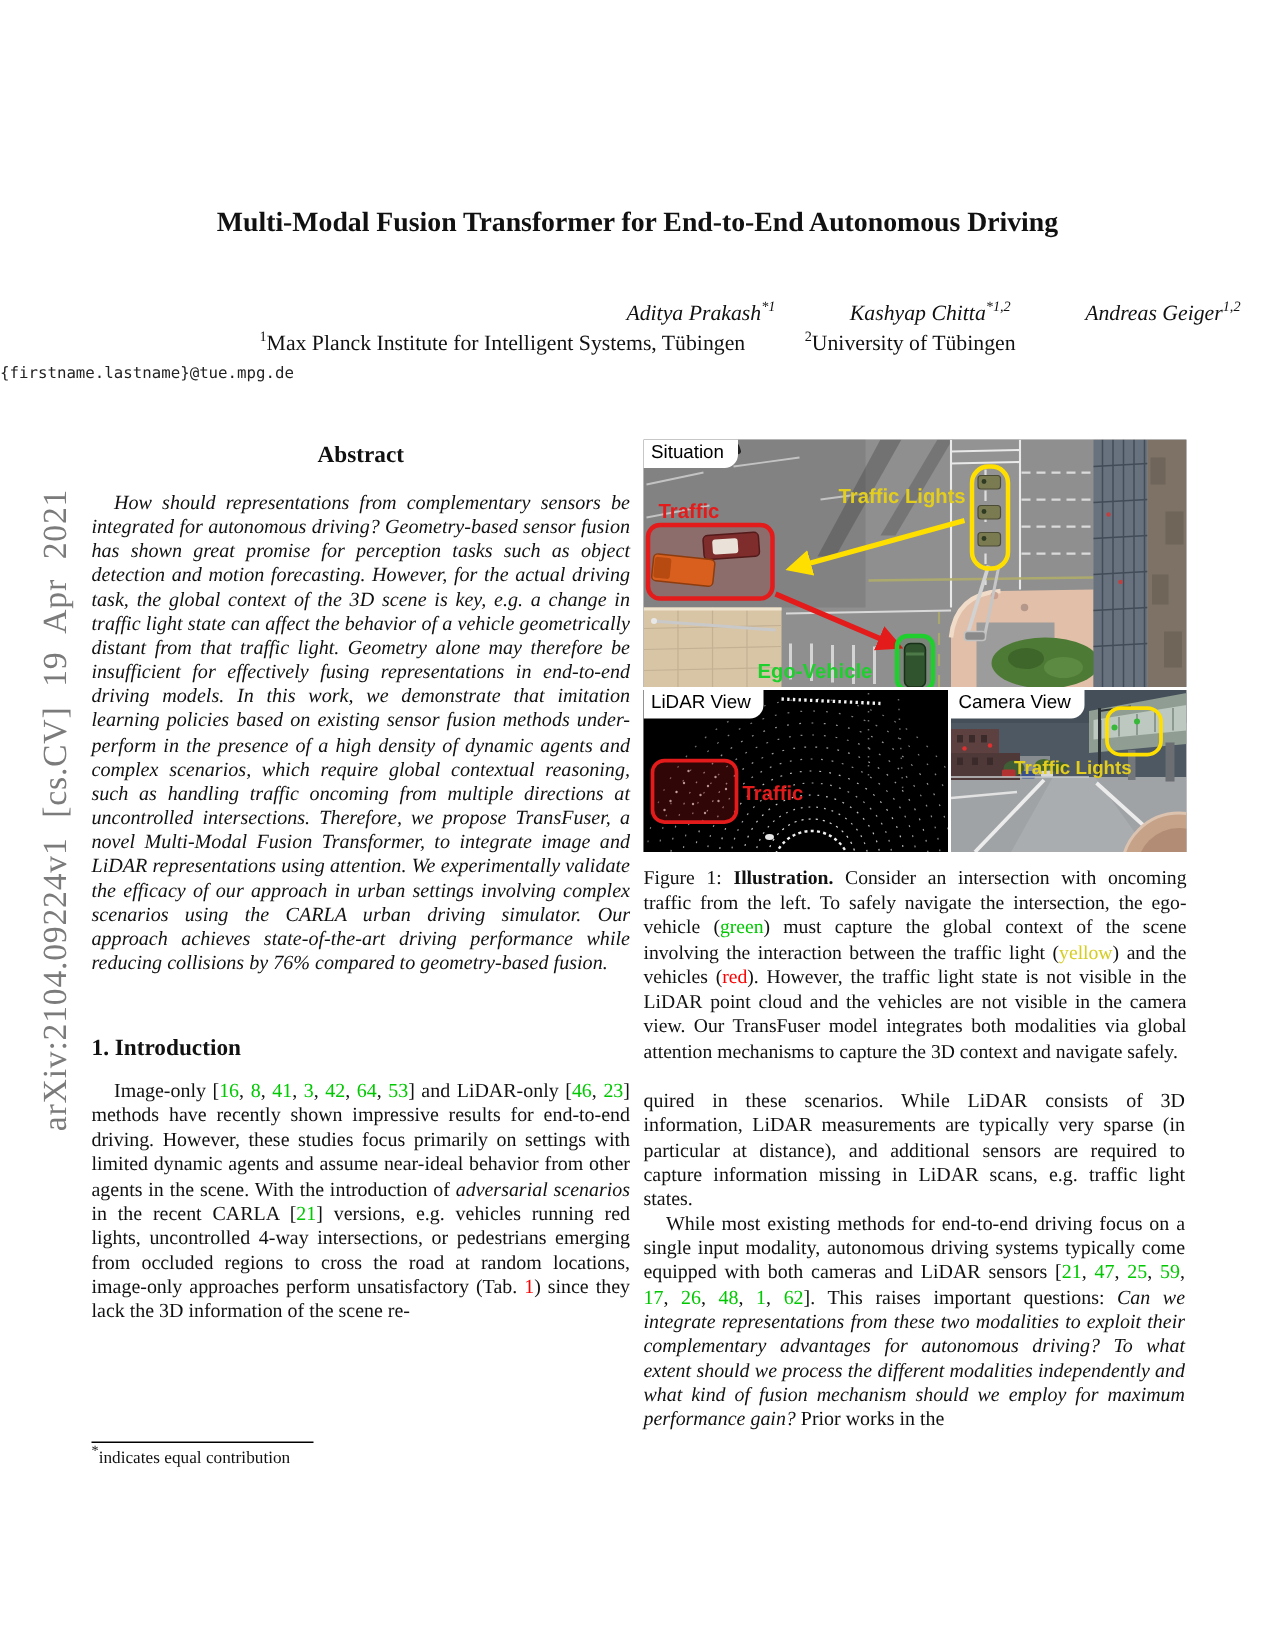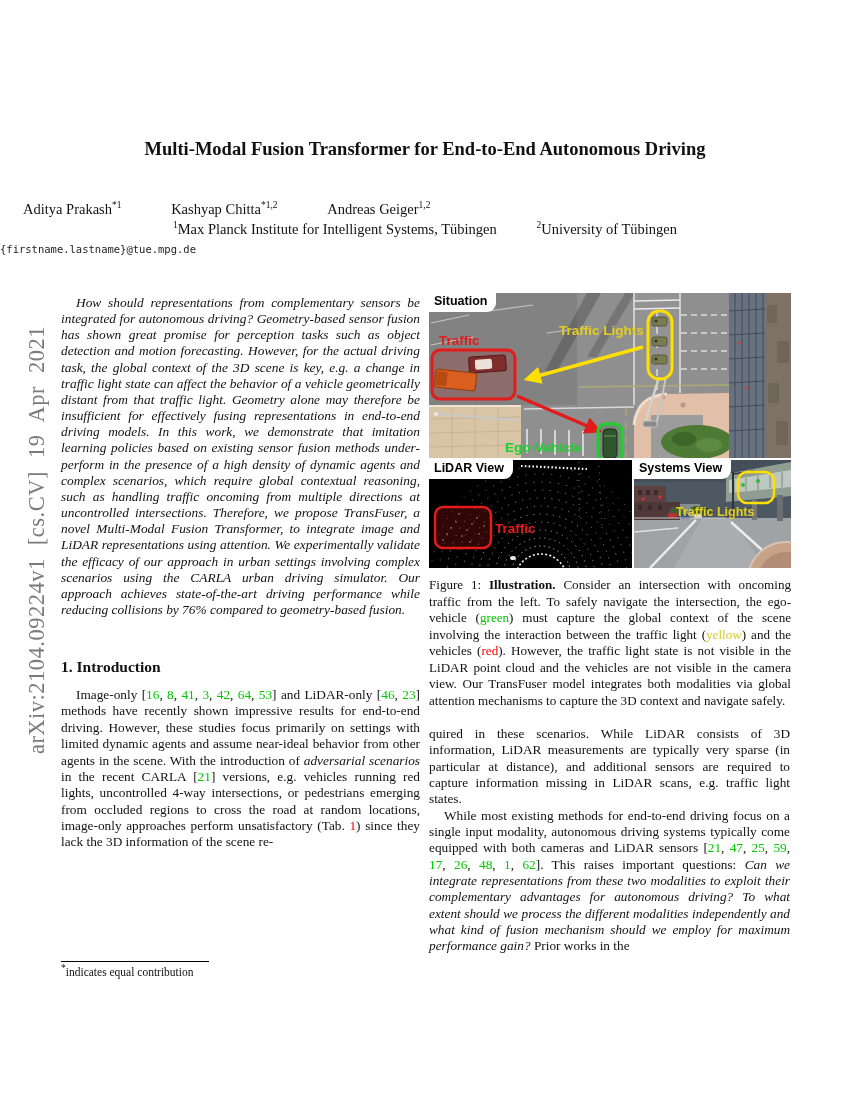--- a/index.html
+++ b/index.html
@@ -10,21 +10,21 @@
   :root{
     --cite-green:#00c800; --ref-red:#fa0000; --word-yellow:#d6cd22;
     --ann-red:#e31b1b; --ann-yellow:#ffdf00; --ann-green:#1ecf2e;
     --stamp-gray:#7b7b7b;
   }
   .stamp{
     position:absolute;top:540px;left:37px;transform:translate(-50%,-50%) rotate(-90deg);
     white-space:nowrap;font-size:22.5px;color:var(--stamp-gray);word-spacing:7px;letter-spacing:.5px;
   }
   .title{position:absolute;top:139px;left:0;width:850px;text-align:center;font-weight:bold;font-size:18.5px;}
-  .authors{position:absolute;top:201px;left:0;width:850px;text-align:left;font-size:14.5px;}
+  .authors{position:absolute;top:201px;left:0;width:850px;text-align:right;font-size:14.5px;font-style:italic;}
   .authors .auth{display:inline-block;margin:0 23px;}
   sup{font-size:9.5px;vertical-align:super;line-height:0;}
   .affils{position:absolute;top:221px;left:0;width:850px;text-align:center;font-size:14.5px;font-family:Liberation Serif, serif;}
   .affils .aff{display:inline-block;margin:0 18px;}
   .email{position:absolute;top:243px;left:0;width:850px;text-align:left;
          font-family:"DejaVu Sans Mono", monospace;font-size:10.5px;color:#222;}
 
   .col-left{position:absolute;left:61px;top:295px;width:359px;}
   .col-right{position:absolute;left:429px;top:293px;width:361px;}
 
@@ -44,21 +44,21 @@
 
   .figure{width:362px;}
   .panel{position:relative;overflow:hidden;background:#888;}
   .situation{width:362px;height:165px;margin-bottom:2px;}
   .fig-row{display:flex;gap:2px;}
   .lidar{width:203px;height:108px;background:#000;}
   .camera{width:157px;height:108px;}
   .panel svg{display:block;}
   .panel-label{
     position:absolute;top:0;left:0;background:#fff;color:#000;
-    font-family:"Liberation Sans", sans-serif;font-size:12.5px;font-weight:700;
+    font-family:"Liberation Sans", sans-serif;font-size:12.5px;font-weight:400;
     padding:1px 9px 3px 5px;border-radius:0 0 9px 0;line-height:15px;
   }
   .ann-text{font-family:"Liberation Sans", sans-serif;font-weight:bold;}
   .caption{font-size:13.1px;line-height:16.5px;text-align:justify;margin-top:9px;}
   .after-fig{margin-top:17px;}
 </style>
 </head>
 <body>
 
 <div class="stamp">arXiv:2104.09224v1 [cs.CV] 19 Apr 2021</div>
@@ -69,20 +69,21 @@
   <span class="auth"><span>Kashyap Chitta</span><sup>*1,2</sup></span>
   <span class="auth"><span>Andreas Geiger</span><sup>1,2</sup></span>
 </div>
 <div class="affils">
   <span class="aff"><sup>1</sup><span>Max Planck Institute for Intelligent Systems, Tübingen</span></span>
   <span class="aff"><sup>2</sup><span>University of Tübingen</span></span>
 </div>
 <div class="email">{firstname.lastname}@tue.mpg.de</div>
 
 <div class="col-left">
+  <div class="abs-head">Abstract</div>
   <p class="abs-text">How should representations from complementary sensors be integrated for autonomous driving? Geometry-based sensor fusion has shown great promise for perception tasks such as object detection and motion forecasting. However, for the actual driving task, the global context of the 3D scene is key, e.g. a change in traffic light state can affect the behavior of a vehicle geometrically distant from that traffic light. Geometry alone may therefore be insufficient for effectively fusing representations in end-to-end driving models. In this work, we demonstrate that imitation learning policies based on existing sensor fusion methods under-perform in the presence of a high density of dynamic agents and complex scenarios, which require global contextual reasoning, such as handling traffic oncoming from multiple directions at uncontrolled intersections. Therefore, we propose TransFuser, a novel Multi-Modal Fusion Transformer, to integrate image and LiDAR representations using attention. We experimentally validate the efficacy of our approach in urban settings involving complex scenarios using the CARLA urban driving simulator. Our approach achieves state-of-the-art driving performance while reducing collisions by 76% compared to geometry-based fusion.</p>
   <div class="sec-head">1. Introduction</div>
   <p class="body-text indent"><span>Image-only [</span><span class="seg-g">16</span><span>, </span><span class="seg-g">8</span><span>, </span><span class="seg-g">41</span><span>, </span><span class="seg-g">3</span><span>, </span><span class="seg-g">42</span><span>, </span><span class="seg-g">64</span><span>, </span><span class="seg-g">53</span><span>] and LiDAR-only [</span><span class="seg-g">46</span><span>, </span><span class="seg-g">23</span><span>] methods have recently shown impressive results for end-to-end driving. However, these studies focus primarily on settings with limited dynamic agents and assume near-ideal behavior from other agents in the scene. With the introduction of </span><span class="seg-i">adversarial scenarios</span><span> in the recent CARLA [</span><span class="seg-g">21</span><span>] versions, e.g. vehicles running red lights, uncontrolled 4-way intersections, or pedestrians emerging from occluded regions to cross the road at random locations, image-only approaches perform unsatisfactory (Tab. </span><span class="seg-r">1</span><span>) since they lack the 3D information of the scene re-</span></p>
 </div>
 
 <div class="footnote">
   <div class="rule"></div>
   <span><sup>*</sup><span>indicates equal contribution</span></span>
 </div>
 
@@ -321,21 +322,21 @@
           <line x1="0" y1="72" x2="44" y2="68" stroke="#e2e2e2" stroke-width="1.6"></line>
           <line x1="0" y1="58" x2="92" y2="58" stroke="#c9ccce" stroke-width="1"></line>
 
           <circle cx="152" cy="120" r="38" fill="#c5a288"></circle>
           <circle cx="152" cy="120" r="28" fill="#b28c74"></circle>
           <circle cx="152" cy="120" r="38" fill="none" stroke="#dcc3b0" stroke-width="2"></circle>
 
           <rect x="104" y="12" width="36" height="31" rx="9" fill="none" stroke="#ffdf00" stroke-width="2.5"></rect>
           <text x="42" y="56" class="ann-text" font-size="12.5" fill="#e3ce1f">Traffic Lights</text>
         </svg>
-        <div class="panel-label">Systems View</div>
+        <div class="panel-label">Camera View</div>
       </div>
     </div>
 
     <div class="caption"><span>Figure 1: </span><span class="seg-b">Illustration.</span><span> Consider an intersection with oncoming traffic from the left. To safely navigate the intersection, the ego-vehicle (</span><span class="seg-gw">green</span><span>) must capture the global context of the scene involving the interaction between the traffic light (</span><span class="seg-yw">yellow</span><span>) and the vehicles (</span><span class="seg-rw">red</span><span>). However, the traffic light state is not visible in the LiDAR point cloud and the vehicles are not visible in the camera view. Our TransFuser model integrates both modalities via global attention mechanisms to capture the 3D context and navigate safely.</span></div>
   </div>
 
   <p class="body-text noindent after-fig">quired in these scenarios. While LiDAR consists of 3D information, LiDAR measurements are typically very sparse (in particular at distance), and additional sensors are required to capture information missing in LiDAR scans, e.g. traffic light states.</p>
   <p class="body-text indent"><span>While most existing methods for end-to-end driving focus on a single input modality, autonomous driving systems typically come equipped with both cameras and LiDAR sensors [</span><span class="seg-g">21</span><span>, </span><span class="seg-g">47</span><span>, </span><span class="seg-g">25</span><span>, </span><span class="seg-g">59</span><span>, </span><span class="seg-g">17</span><span>, </span><span class="seg-g">26</span><span>, </span><span class="seg-g">48</span><span>, </span><span class="seg-g">1</span><span>, </span><span class="seg-g">62</span><span>]. This raises important questions: </span><span class="seg-i">Can we integrate representations from these two modalities to exploit their complementary advantages for autonomous driving? To what extent should we process the different modalities independently and what kind of fusion mechanism should we employ for maximum performance gain?</span><span> Prior works in the</span></p>
 </div>
 

